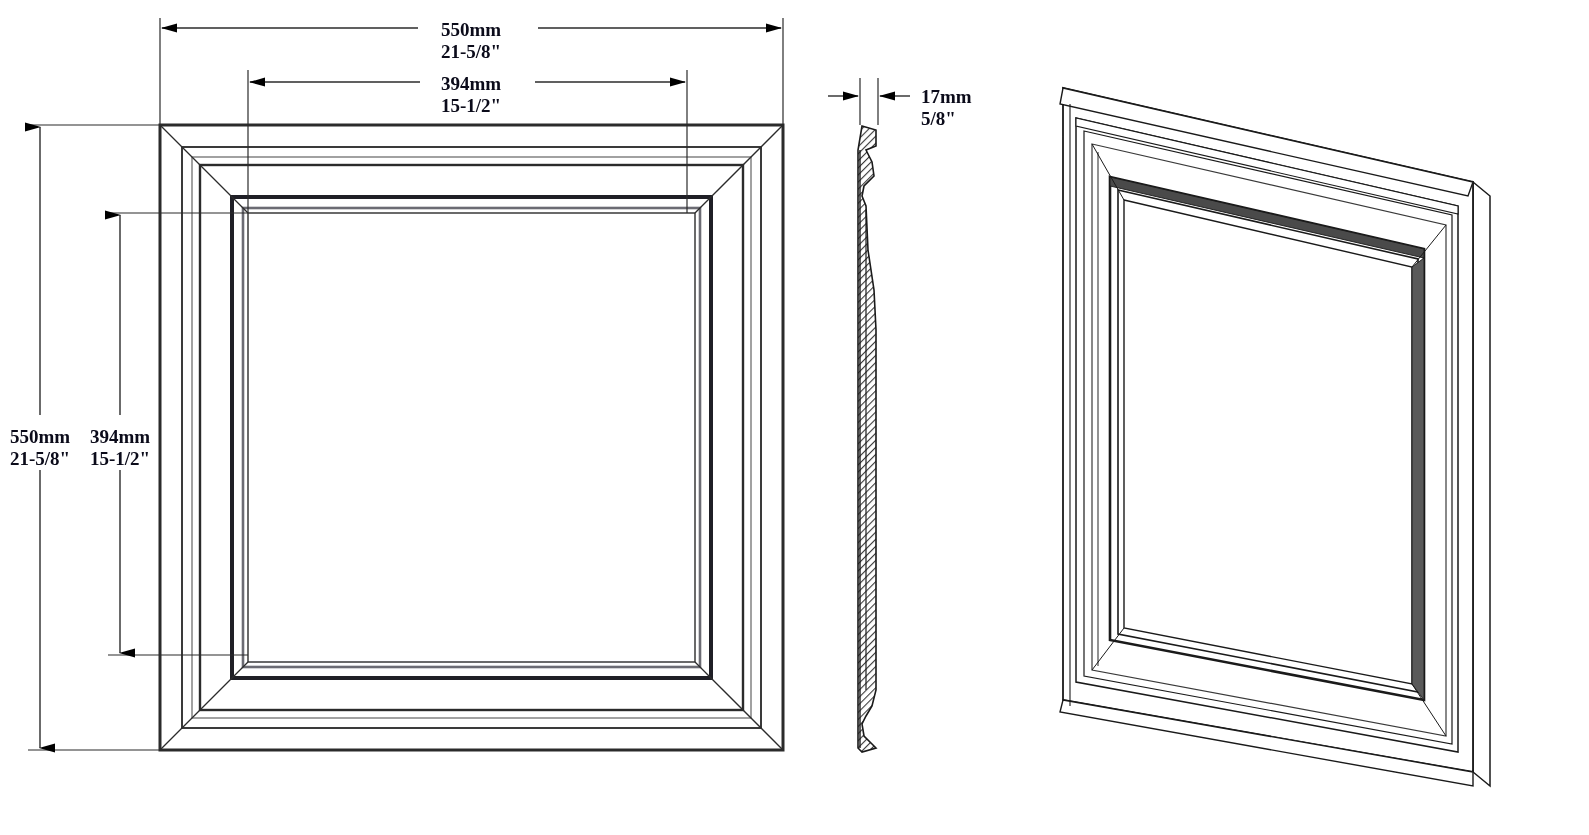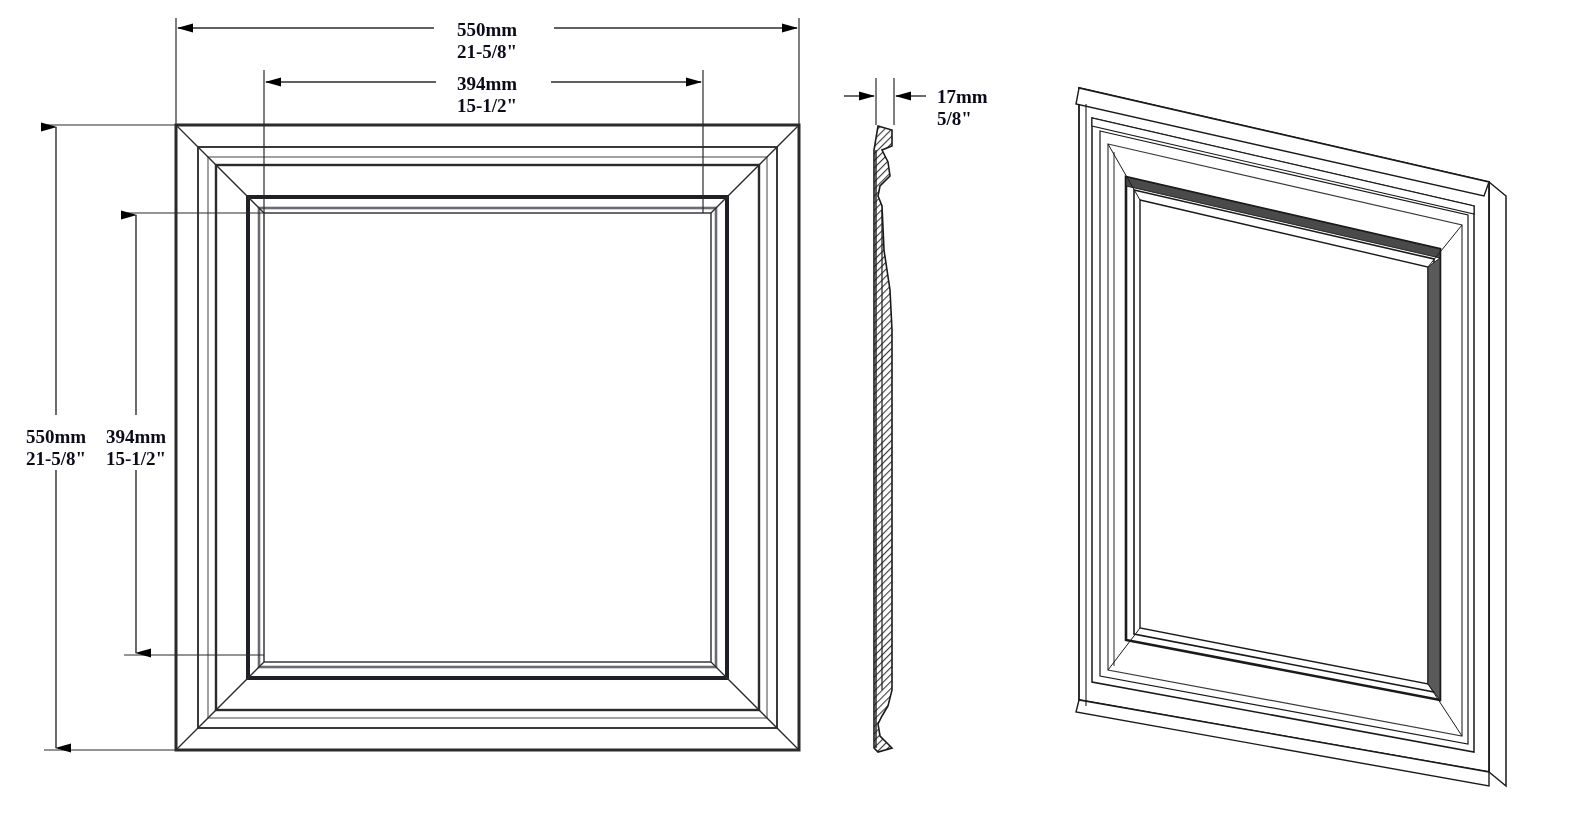--- a/index.html
+++ b/index.html
@@ -2,21 +2,21 @@
 <html><head>
 <meta charset="utf-8">
 <title>Panel Technical Drawing</title>
 <style>
   html,body{margin:0;padding:0;background:#ffffff;}
   body{
     width:1589px;height:835px;
     font-family:"Liberation Serif","DejaVu Serif",serif;
     color:#000;overflow:hidden;position:relative;
   }
-  #stage{position:absolute;left:16px;top:0;width:1333px;height:835px;}
+  #stage{position:absolute;left:0;top:0;width:1333px;height:835px;}
   svg{display:block;}
   .dimtext{
     font-family:"Liberation Serif","DejaVu Serif",serif;
     font-weight:bold;
     font-size:19px;
     fill:#0b0b1a;
   }
 </style>
 </head>
 <body>

